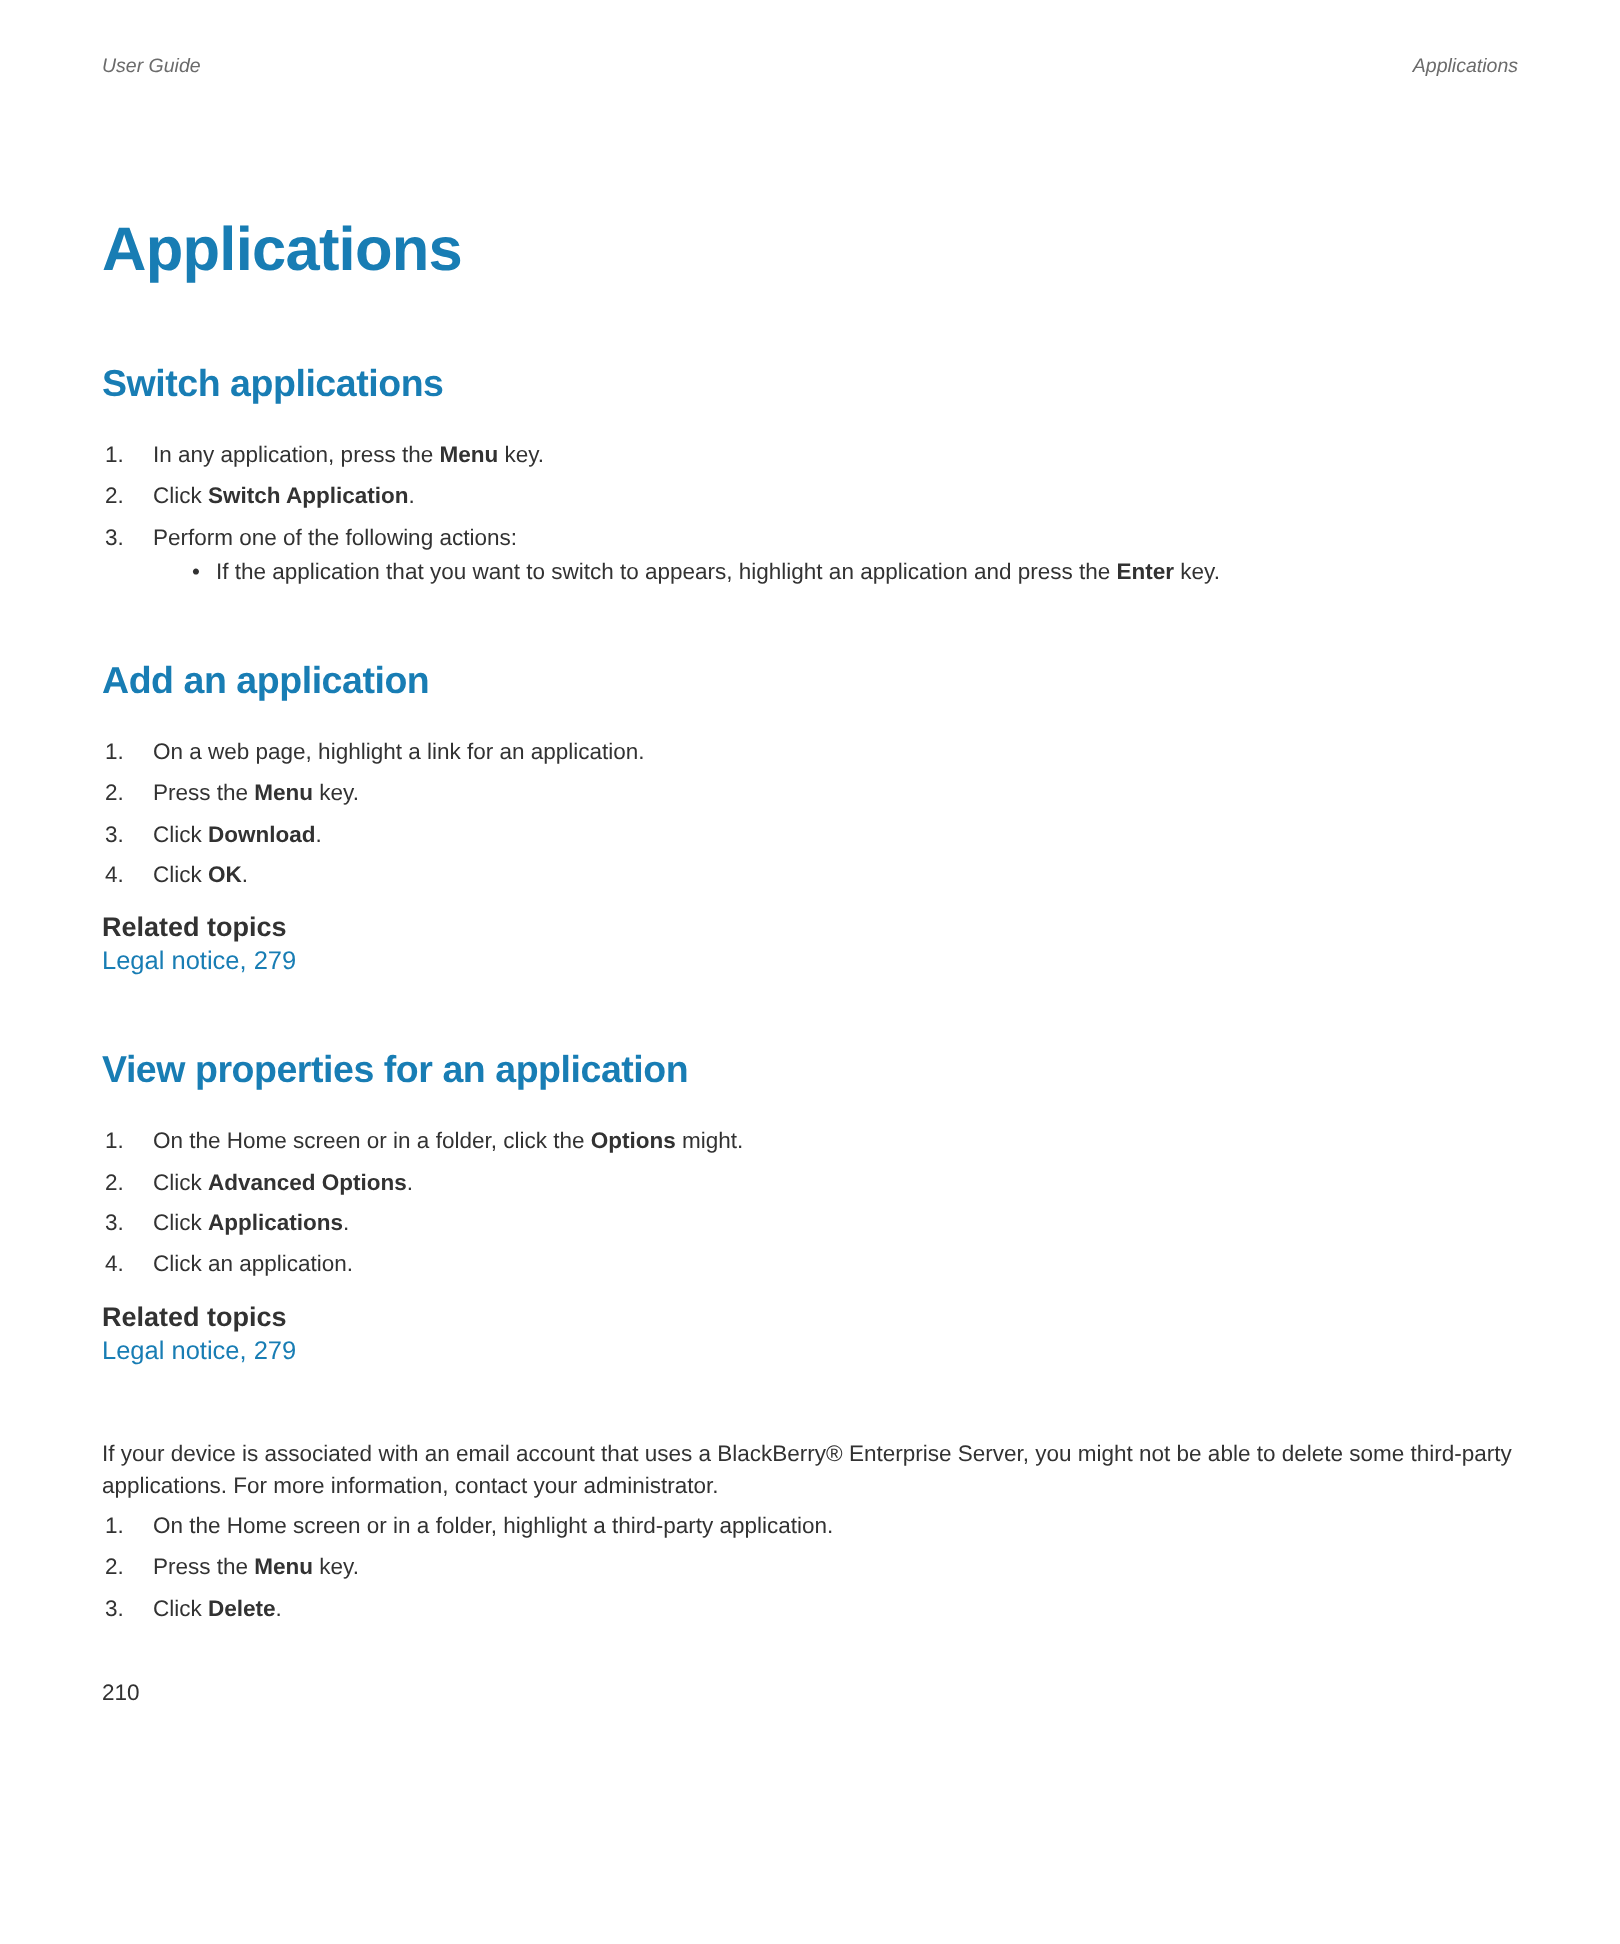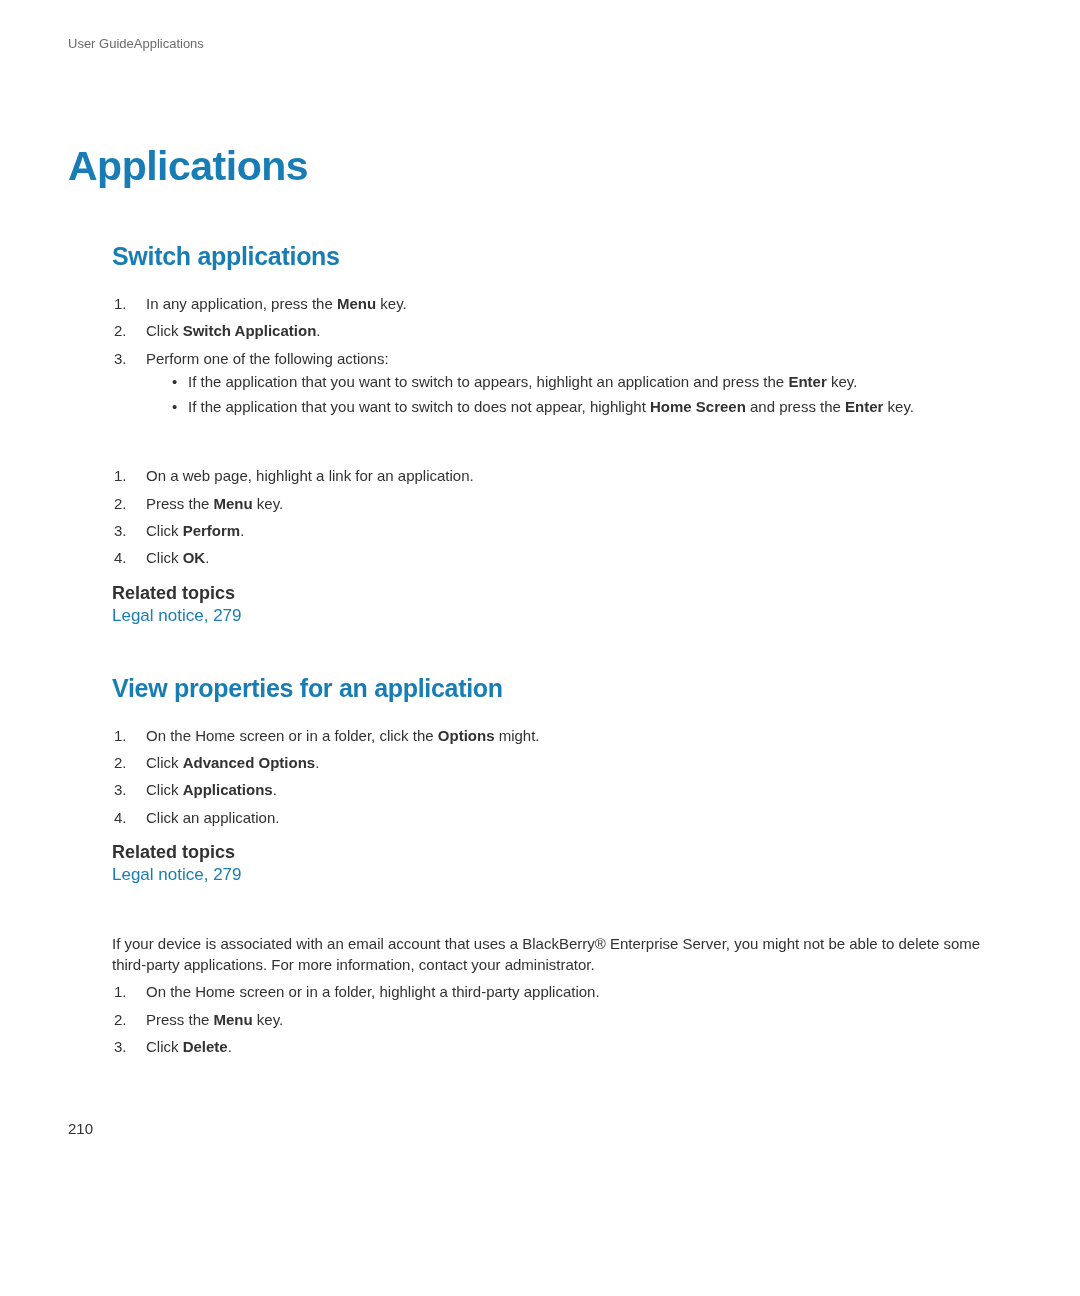--- a/index.html
+++ b/index.html
@@ -10,39 +10,41 @@
       font-family: Arial, Helvetica, sans-serif;
       font-size: 15px;
       color: #323232;
       position: relative;
     }
     .page {
       padding: 36px 68px 0 68px;
     }
     .header {
       display: flex;
+      justify-content: space-between;
       font-size: 13px;
       color: #6b6b6b;
       margin-bottom: 92px;
+      font-style: italic;
     }
     h1 {
       font-size: 41px;
       font-weight: bold;
       color: #187db4;
       margin-bottom: 52px;
       letter-spacing: -0.5px;
     }
     h2 {
       font-size: 25px;
       font-weight: bold;
       color: #187db4;
       margin-bottom: 22px;
       letter-spacing: -0.3px;
     }
-    .section { margin-bottom: 48px; margin-left: 44px; }
+    .section { margin-bottom: 48px; }
     ol.main-list {
       list-style: none;
       counter-reset: item;
       padding-left: 2px;
     }
     ol.main-list > li {
       counter-increment: item;
       position: relative;
       padding-left: 32px;
       margin-bottom: 6px;
@@ -106,31 +108,31 @@
 
   <div class="section">
     <h2>Switch applications</h2>
     <ol class="main-list">
       <li><span>In any application, press the </span><span class="bold">Menu</span><span> key.</span></li>
       <li><span>Click </span><span class="bold">Switch Application</span><span>.</span></li>
       <li>
         <span>Perform one of the following actions:</span>
         <ul class="sub-list">
           <li><span>If the application that you want to switch to appears, highlight an application and press the </span><span class="bold">Enter</span><span> key.</span></li>
-          <li><span>If the application that you want to switch to does not appear, highlight </span><span class="bold">Home Screen</span><span> and press the </span><span class="bold">Enter</span><span> key.</span></li>
         </ul>
       </li>
     </ol>
   </div>
 
   <div class="section">
+    <h2>Add an application</h2>
     <ol class="main-list">
       <li>On a web page, highlight a link for an application.</li>
       <li><span>Press the </span><span class="bold">Menu</span><span> key.</span></li>
-      <li><span>Click </span><span class="bold">Perform</span><span>.</span></li>
+      <li><span>Click </span><span class="bold">Download</span><span>.</span></li>
       <li><span>Click </span><span class="bold">OK</span><span>.</span></li>
     </ol>
     <div class="related-topics-label">Related topics</div>
     <div class="related-link">Legal notice, 279</div>
   </div>
 
   <div class="section">
     <h2>View properties for an application</h2>
     <ol class="main-list">
       <li><span>On the Home screen or in a folder, click the </span><span class="bold">Options</span><span> might.</span></li>

